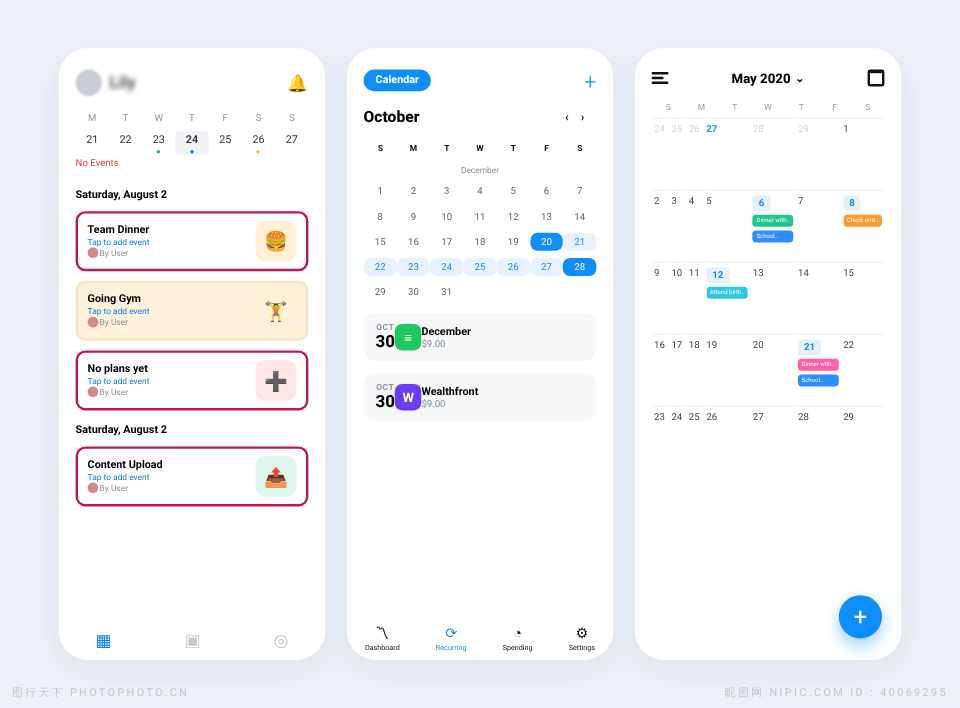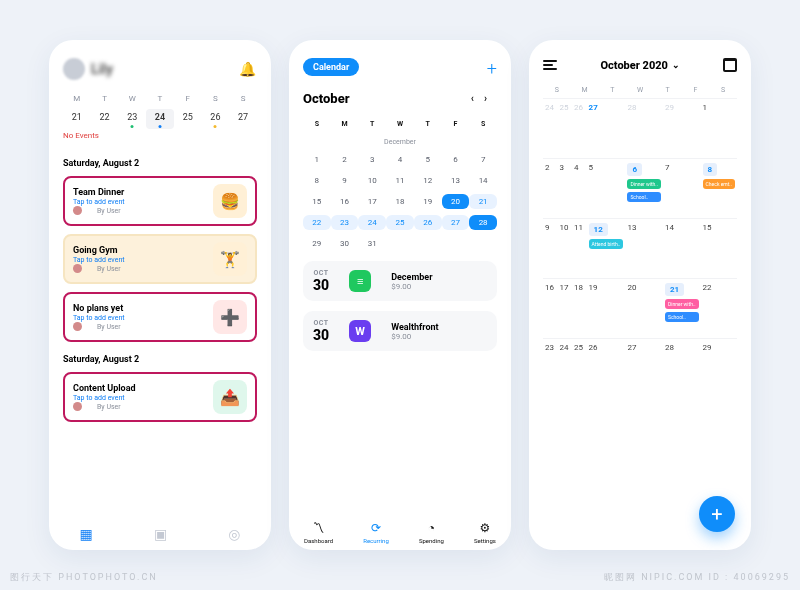--- a/index.html
+++ b/index.html
@@ -23,21 +23,21 @@
 .dot.g{background:#1fbf72}.dot.b{background:#0f7df5}.dot.y{background:#f3b92e}
 
 .sec-title { font-size:9px; font-weight:700; margin-top:18px; }
 .no-ev { font-size:8px; color:#e0413f; margin-top:2px; }
 
 .ev { display:flex; align-items:center; background:#fff; border:2px solid #be185d; border-radius:8px; padding:6px 8px; margin-top:8px; position:relative; }
 .ev.yellow{background:#fdf1db;border-color:#f6e5c1}
 .ev-info{flex:1}
 .ev-title{font-size:9px;font-weight:700}
 .ev-sub{font-size:7px;color:#0b7cf5;margin-top:1px}
-.ev-by{font-size:7px;color:#8a8f9a;margin-top:0;display:flex;align-items:center;gap:15px}
+.ev-by{font-size:7px;color:#8a8f9a;margin-top:0;display:flex;align-items:center;gap:1px}
 .ev-by .mini-av{width:9px;height:9px;border-radius:50%;background:#d38a8a}
 .ev-icon{width:34px;height:34px;border-radius:8px;display:flex;align-items:center;justify-content:center;font-size:16px}
 .ev-icon.amber{background:#fff0d6}.ev-icon.redish{background:#ffe7e6}.ev-icon.mint{background:#dff7ec}
 
 .tabbar1{position:absolute;bottom:8px;left:0;right:0;display:flex;justify-content:space-around;align-items:center}
 .tabbar1 span{font-size:14px;color:#c4c9d3}
 .tabbar1 span.active{color:#0f7df5}
 
 
 .p2-top{display:flex;justify-content:space-between;align-items:flex-start}
@@ -45,21 +45,21 @@
 .plus2{color:#0f8dfa;font-size:18px;font-weight:300}
 .p2-month{font-size:13px;font-weight:800;margin-top:12px;display:flex;align-items:center;justify-content:space-between}
 .chevs{font-size:10px;color:#222;letter-spacing:10px}
 .cal-head{display:grid;grid-template-columns:repeat(7,1fr);text-align:center;font-size:7px;font-weight:700;color:#111;margin-top:14px}
 .cal-sub{text-align:center;font-size:7px;color:#8a8f9a;margin-top:10px}
 .cal-grid{display:grid;grid-template-columns:repeat(7,1fr);text-align:center;font-size:8px;color:#5a5f6b;margin-top:6px;row-gap:6px}
 .cal-grid .d{padding:3px 0;border-radius:6px}
 .cal-grid .sel{background:#0f8dfa;color:#fff}
 .cal-grid .hl{background:#e8f2ff;color:#0f8dfa}
 
-.trans{background:#f6f7f9;border-radius:10px;display:flex;align-items:center;gap:20px;padding:8px 10px;margin-top:10px}
+.trans{background:#f6f7f9;border-radius:10px;display:flex;align-items:center;gap:0;padding:8px 10px;margin-top:10px}
 .trans .date{text-align:center}
 .trans .m{font-size:7px;font-weight:700;color:#8a8f9a;letter-spacing:.5px}
 .trans .dnum{font-size:14px;font-weight:800}
 .trans .logo{width:22px;height:22px;border-radius:6px;display:flex;align-items:center;justify-content:center;color:#fff;font-size:11px;font-weight:700}
 .logo.sp{background:#1fc85f}.logo.wf{background:#6a3df0}
 .trans .info .t{font-size:9px;font-weight:700}
 .trans .info .amt{font-size:8px;color:#8a8f9a}
 
 .tabbar2{position:absolute;bottom:6px;left:0;right:0;display:flex;justify-content:space-around}
 .tb2-item{display:flex;flex-direction:column;align-items:center;font-size:6px;gap:2px;color:#111}
@@ -277,21 +277,21 @@
 </div>
 
 <div class="phone">
   <div class="p3-top">
     <div class="burger">
         <i></i>
         <i></i>
         <i></i>
       </div>
     <div class="p3-title">
-        <span>October 2020</span>
+        <span>May 2020</span>
         <span class="cv">⌄</span>
       </div>
     <div class="cal-icon"></div>
   </div>
   <div class="p3-wk">
     <span>S</span>
       <span>M</span>
       <span>T</span>
       <span>W</span>
       <span>T</span>

